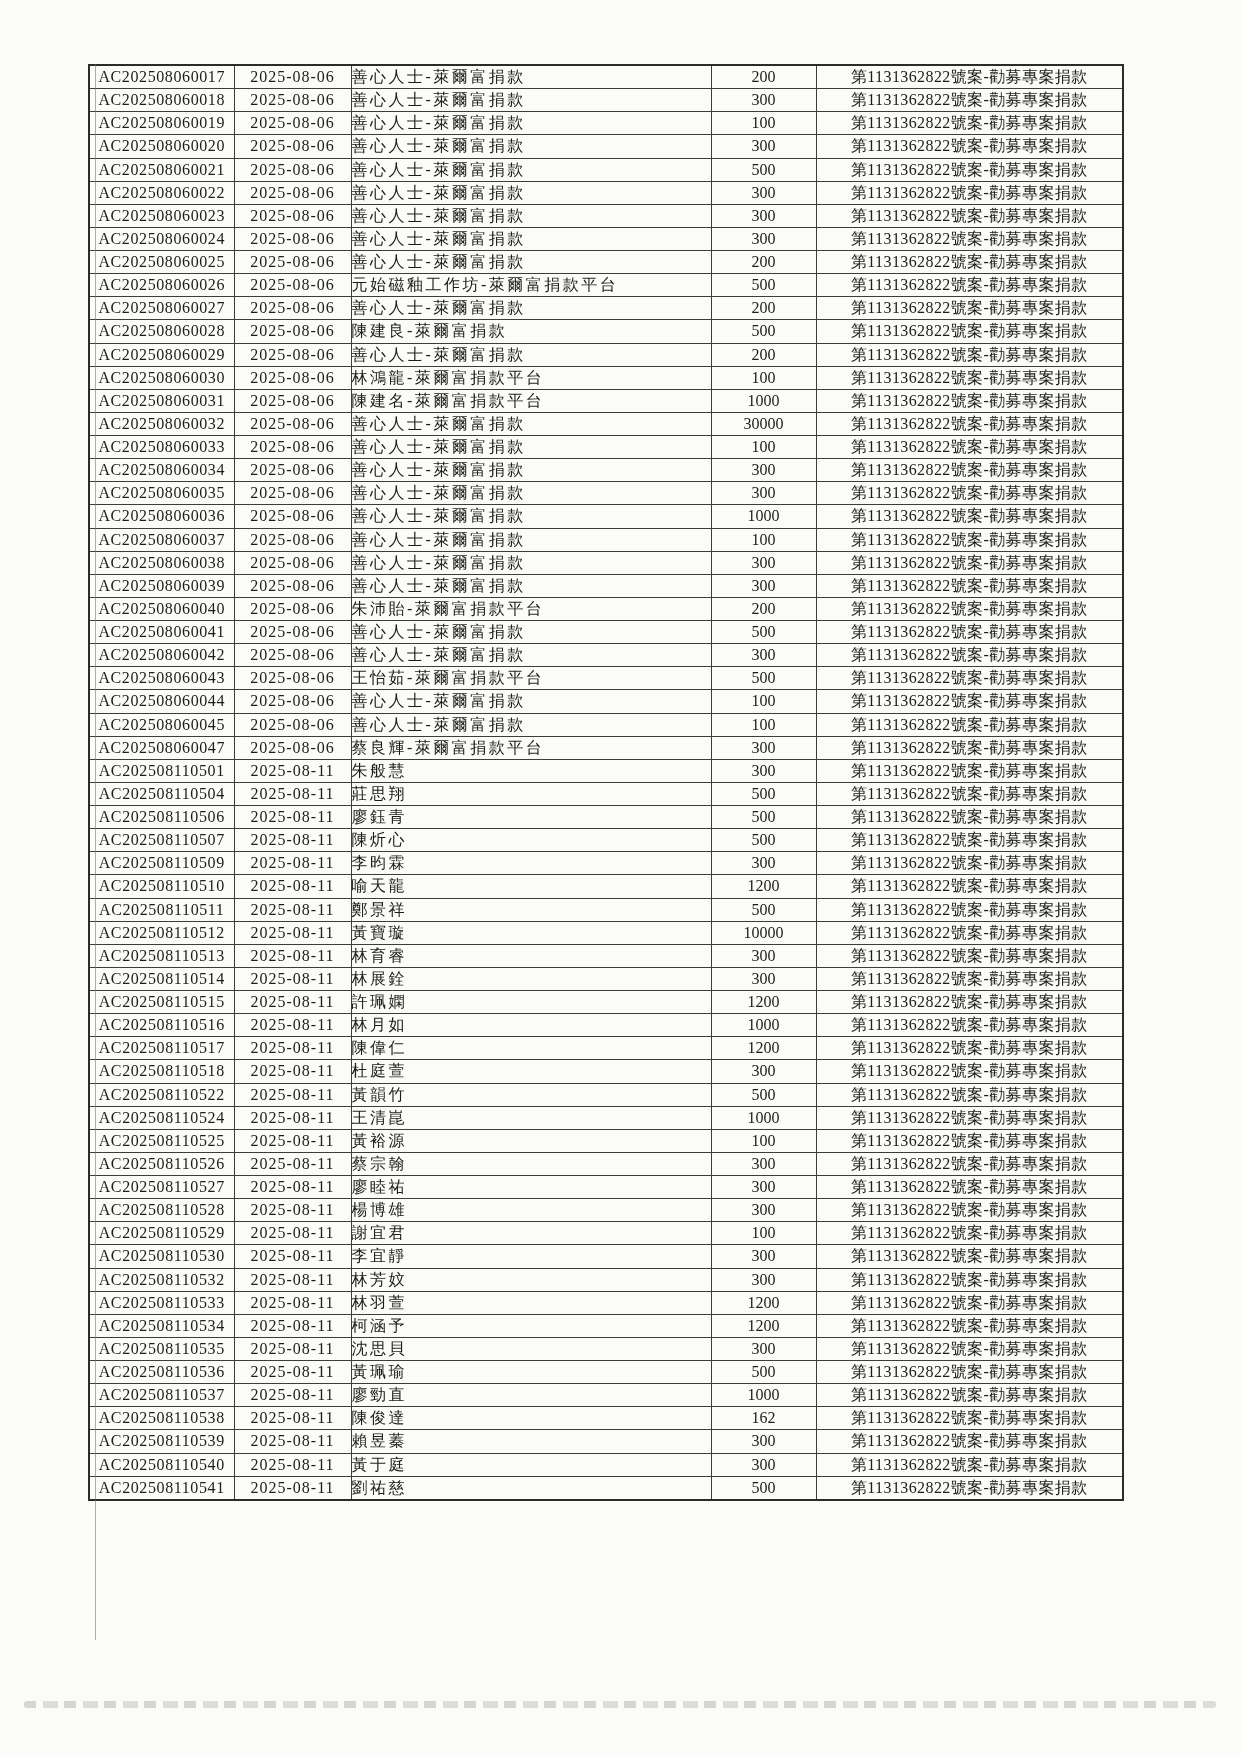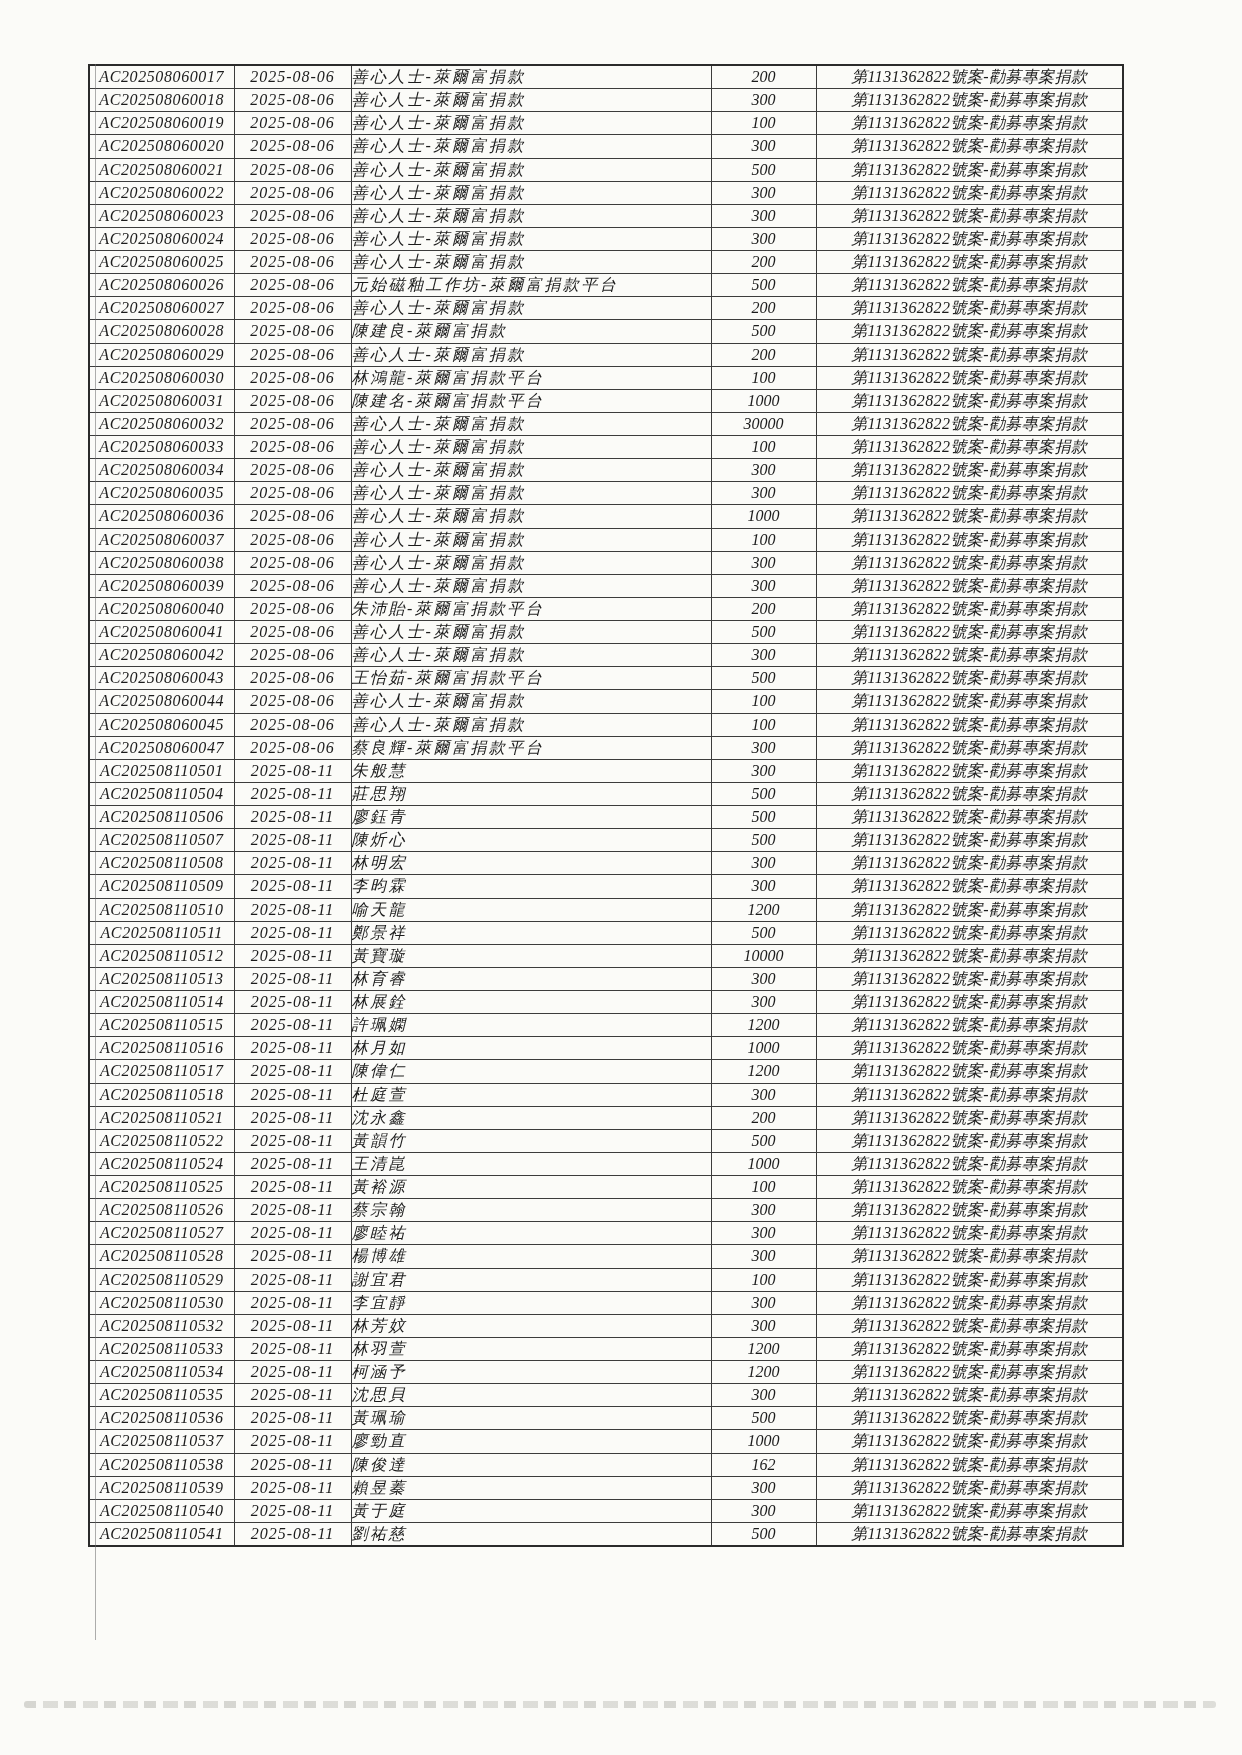--- a/index.html
+++ b/index.html
@@ -11,21 +11,20 @@
     height: 1755px;
     position: relative;
     background: #fbfbf8;
     color: #1c1c1c;
     font-family: "Liberation Serif", "DejaVu Serif", serif;
     overflow: hidden;
   }
   .page {
     position: absolute;
     inset: 0;
-    font-style: italic;
   }
   table.donation-table {
     position: absolute;
     left: 88px;
     top: 64px;
     width: 1034px;
     border-collapse: collapse;
     table-layout: fixed;
     border: 2px solid #2b2b2b;
   }
@@ -337,27 +336,20 @@
     <td class="c-case">第1131362822號案-勸募專案捐款</td>
   </tr>
         <tr>
     <td class="c-id">AC202508110507</td>
     <td class="c-date">2025-08-11</td>
     <td class="c-donor">陳炘心</td>
     <td class="c-amount">500</td>
     <td class="c-case">第1131362822號案-勸募專案捐款</td>
   </tr>
         <tr>
-    <td class="c-id">AC202508110508</td>
-    <td class="c-date">2025-08-11</td>
-    <td class="c-donor">林明宏</td>
-    <td class="c-amount">300</td>
-    <td class="c-case">第1131362822號案-勸募專案捐款</td>
-  </tr>
-        <tr>
     <td class="c-id">AC202508110509</td>
     <td class="c-date">2025-08-11</td>
     <td class="c-donor">李昀霖</td>
     <td class="c-amount">300</td>
     <td class="c-case">第1131362822號案-勸募專案捐款</td>
   </tr>
         <tr>
     <td class="c-id">AC202508110510</td>
     <td class="c-date">2025-08-11</td>
     <td class="c-donor">喻天龍</td>
@@ -411,27 +403,20 @@
     <td class="c-date">2025-08-11</td>
     <td class="c-donor">陳偉仁</td>
     <td class="c-amount">1200</td>
     <td class="c-case">第1131362822號案-勸募專案捐款</td>
   </tr>
         <tr>
     <td class="c-id">AC202508110518</td>
     <td class="c-date">2025-08-11</td>
     <td class="c-donor">杜庭萱</td>
     <td class="c-amount">300</td>
-    <td class="c-case">第1131362822號案-勸募專案捐款</td>
-  </tr>
-        <tr>
-    <td class="c-id">AC202508110521</td>
-    <td class="c-date">2025-08-11</td>
-    <td class="c-donor">沈永鑫</td>
-    <td class="c-amount">200</td>
     <td class="c-case">第1131362822號案-勸募專案捐款</td>
   </tr>
         <tr>
     <td class="c-id">AC202508110522</td>
     <td class="c-date">2025-08-11</td>
     <td class="c-donor">黃韻竹</td>
     <td class="c-amount">500</td>
     <td class="c-case">第1131362822號案-勸募專案捐款</td>
   </tr>
         <tr>

